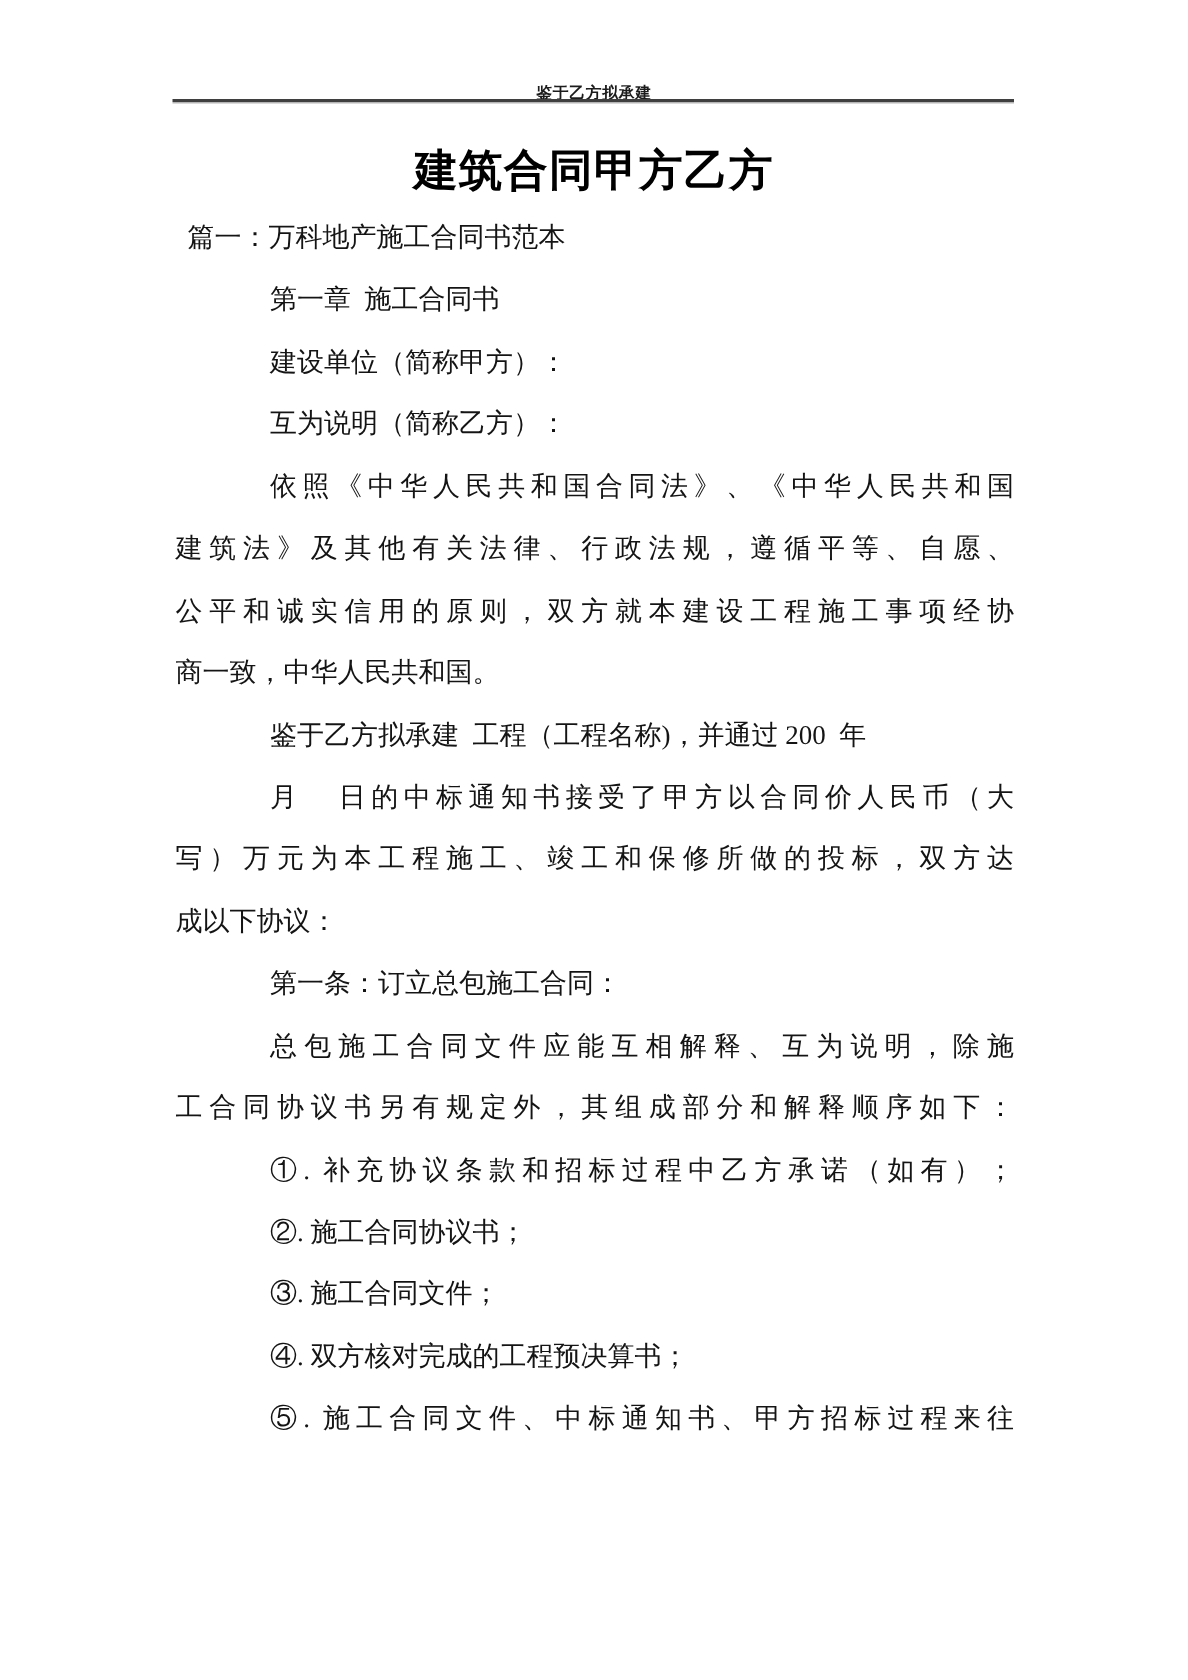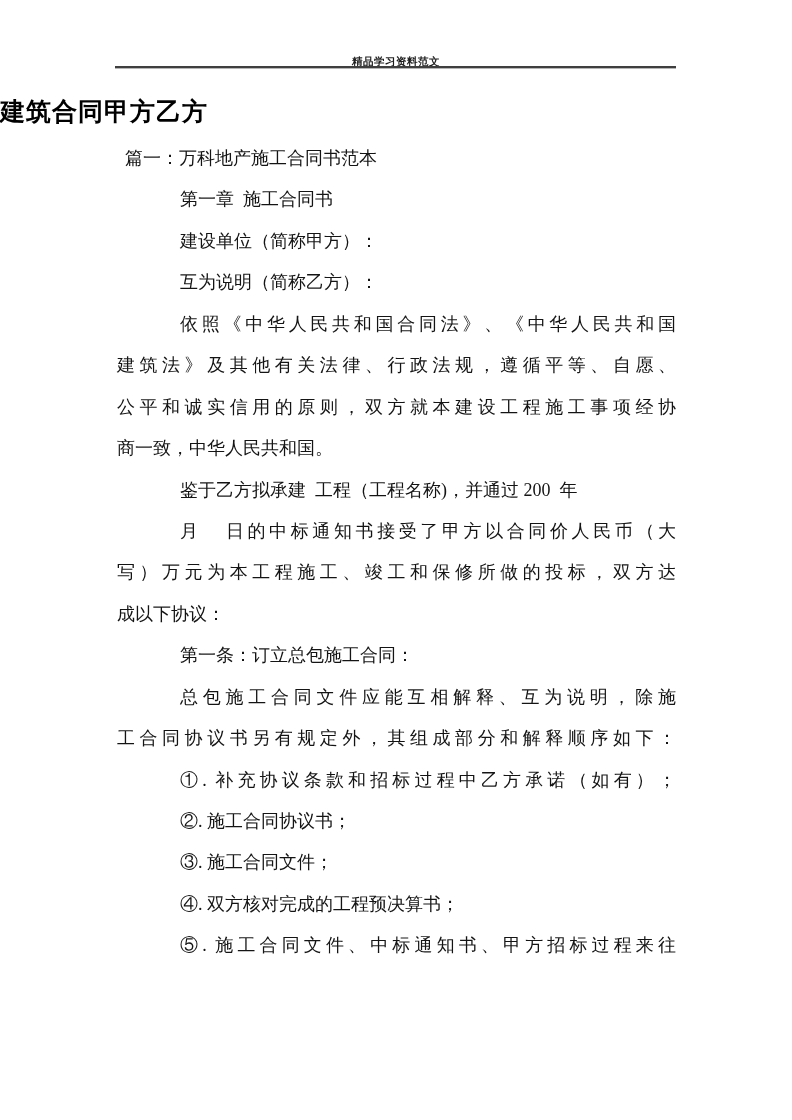--- a/index.html
+++ b/index.html
@@ -33,27 +33,27 @@
     width: 561px;
     height: 0;
     border-top: 2px solid #3f3f3f;
     border-bottom: 1px solid #b5b5b5;
   }
   .doc-title {
     position: absolute;
     top: 96px;
     left: 0;
     width: 100%;
-    font-size: 25px;
+    text-align: center;
+    font-size: 29px;
     line-height: 36px;
     font-weight: bold;
     letter-spacing: 1px;
     color: #000000;
     margin: 0;
-    font-family: Liberation Mono, monospace;
   }
   .doc-body {
     position: absolute;
     top: 138px;
     left: 117px;
     width: 559px;
     color: #141414;
     font-size: 18px;
   }
   .line {
@@ -66,21 +66,21 @@
   }
   .line.just {
     text-align-last: justify;
   }
 </style>
 </head>
 <body>
 
 <div class="page">
 
-  <div class="header-watermark">精品学习资料范文</div>
+  <div class="header-watermark">鉴于乙方拟承建</div>
 
   <div class="header-rule"></div>
 
   <h1 class="doc-title">建筑合同甲方乙方</h1>
 
   <div class="doc-body">
       <div class="line" style="padding-left: 8px;">篇一：万科地产施工合同书范本</div>
       <div class="line" style="padding-left: 63px;">第一章  施工合同书</div>
       <div class="line" style="padding-left: 63px;">建设单位（简称甲方）：</div>
       <div class="line" style="padding-left: 63px;">互为说明（简称乙方）：</div>

